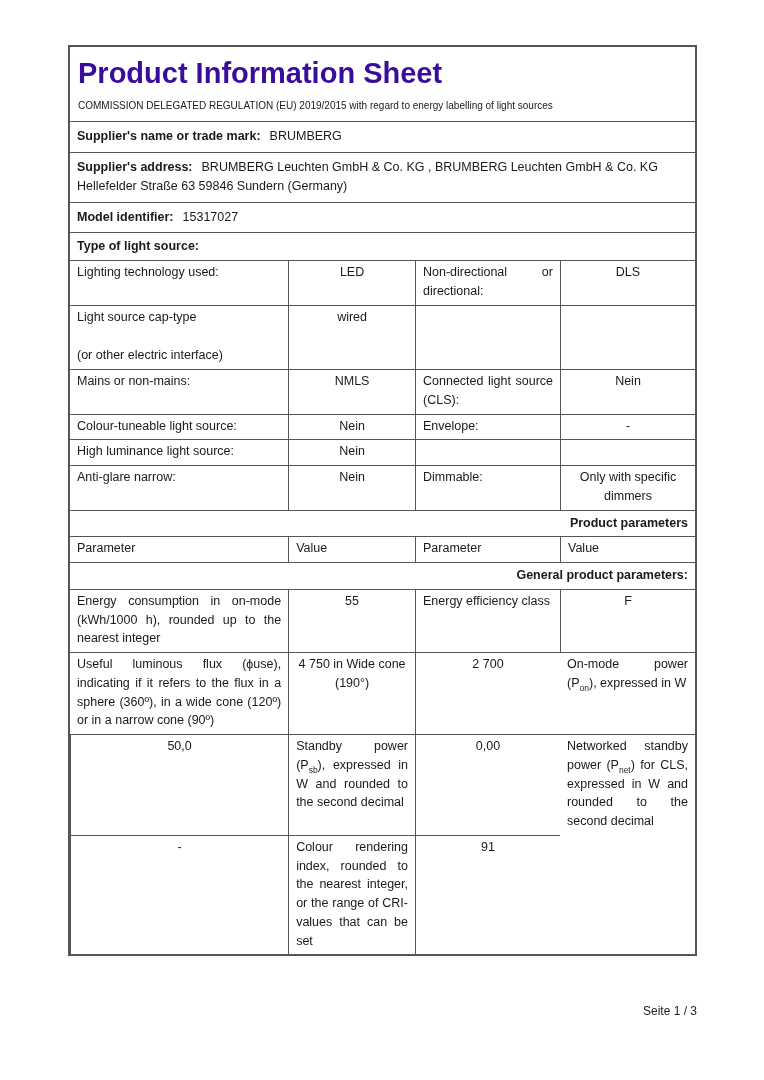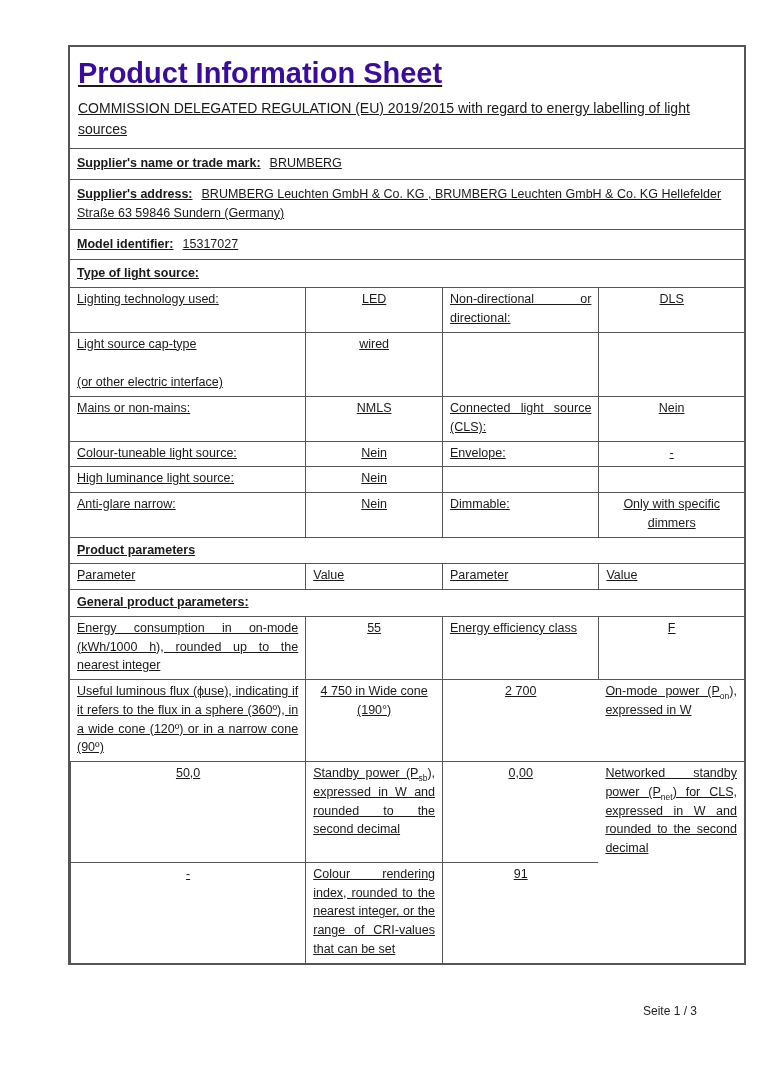--- a/index.html
+++ b/index.html
@@ -12,29 +12,28 @@
     height: 1080px;
     position: relative;
     font-family: "Liberation Sans", "DejaVu Sans", sans-serif;
     color: #1a1a1a;
     -webkit-font-smoothing: antialiased;
   }
   .doc {
     position: absolute;
     left: 68px;
     top: 45px;
-    width: 678px;
+    width: 629px;
     box-sizing: border-box;
     display: grid;
     grid-template-columns: 34.9% 20.3% 23.2% 21.6%;
     border: 2px solid var(--border-color, #4d4d4d);
     background: #ffffff;
     font-size: 12.5px;
     line-height: 1.5;
-    text-decoration: underline;
   }
   .cell {
     box-sizing: border-box;
     border-left: 1.4px solid var(--border-color, #585858);
     border-top: 1.4px solid var(--border-color, #585858);
     padding: 2px 7px 4px 7px;
     overflow: hidden;
   }
   .cstart { border-left: none; }
   .rfirst { border-top: none; }
@@ -43,35 +42,35 @@
   .header-block { padding: 8px 10px 8px 8px; }
   .title {
     color: var(--title-color, #3a0c9c);
     font-weight: bold;
     font-size: 29px;
     line-height: 1.25;
     letter-spacing: 0px;
   }
   .subtitle {
     margin-top: 7px;
-    font-size: 14px;
+    font-size: 10px;
     line-height: 1.5;
     color: #1a1a1a;
   }
 
   .lvrow { padding: 5px 7px 6px 7px; }
   .lvrow b { font-weight: bold; }
   .lvrow .val { margin-left: 9px; }
 
   .bold { font-weight: bold; }
   .secthead { padding: 4px 20px 4px 7px; }
 
   .pcell { text-align: justify; }
   .vcell { text-align: center; }
-  .centerhead { text-align: left; font-weight: bold; padding-top: 3px; }
+  .centerhead { text-align: right; font-weight: bold; padding-top: 3px; }
 
   .gap-line { margin-top: 20px; }
 
   sub { font-size: 0.68em; line-height: 0; }
 
   .footer {
     position: absolute;
     left: 68px;
     top: 1004px;
     width: 629px;

